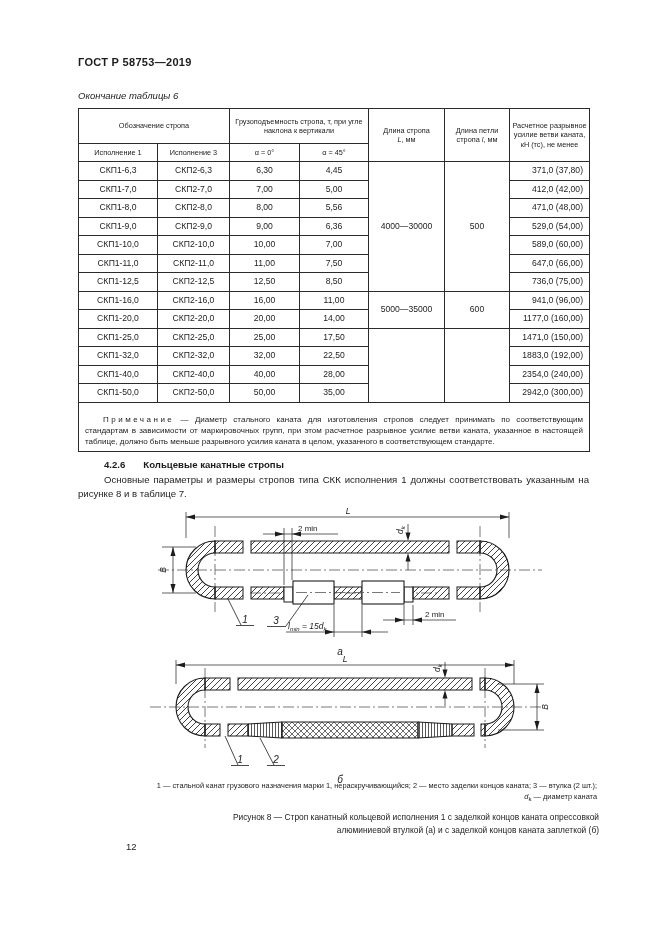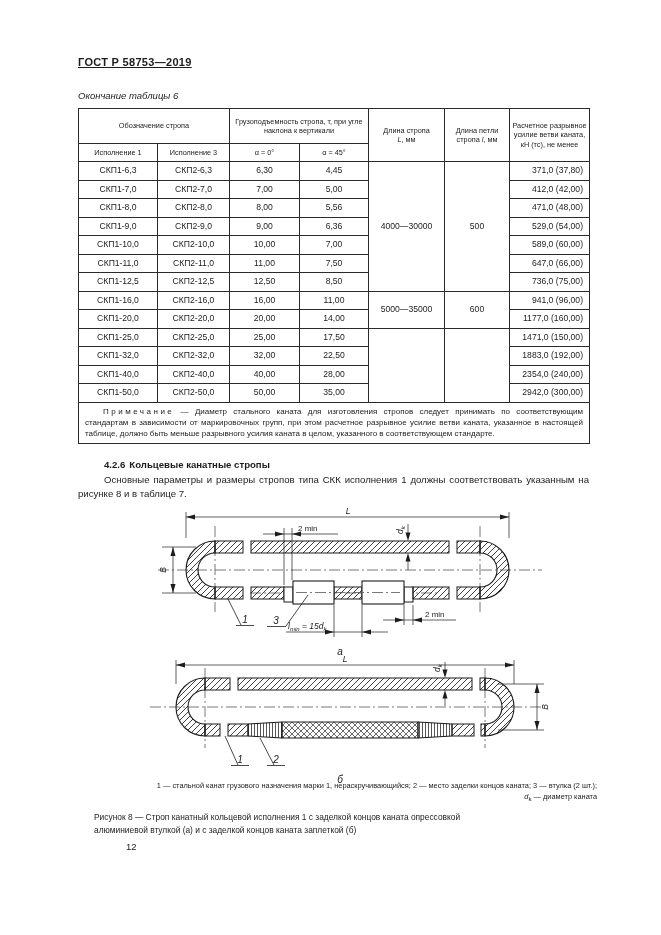--- a/index.html
+++ b/index.html
@@ -1,35 +1,35 @@
 <!DOCTYPE html>
 <html><head>
 <meta charset="utf-8">
 <style>
   html,body{margin:0;padding:0;}
   body{width:661px;height:935px;background:#ffffff;font-family:"Liberation Sans",sans-serif;color:#1c1c1c;}
   .page{position:relative;width:661px;height:935px;background:#fff;overflow:hidden;}
-  .doc-title{position:absolute;left:78px;top:56px;font-size:11px;font-weight:bold;letter-spacing:.3px;text-decoration:underline;}
+  .doc-title{position:absolute;left:78px;top:56px;font-size:11px;font-weight:bold;letter-spacing:.3px;}
   .continuation{position:absolute;left:78px;top:90px;font-size:9.5px;font-style:italic;}
   .gtable{position:absolute;left:78px;top:108px;border-collapse:collapse;table-layout:fixed;width:511px;}
   .gtable th,.gtable td{border:1px solid #2b2b2b;text-align:center;vertical-align:middle;padding:1px 2px;overflow:hidden;}
   .gtable th{font-weight:normal;font-size:7.3px;line-height:1.3;}
   .gtable thead tr.sub th{height:15px;}
   .gtable tbody td{font-size:8.6px;height:15.5px;line-height:1;}
   .gtable td.force{text-align:right;padding-right:6px;}
-  .gtable td.note-cell{font-size:8px;text-align:justify;line-height:1.38;padding:3px 6px 4px 6px;height:auto;}
+  .gtable td.note-cell{font-size:8px;text-align:justify;line-height:1.38;padding:11px 6px 4px 6px;height:auto;}
   .note-ind{display:block;text-indent:18px;}
   .note-label{letter-spacing:2.5px;}
   .sec-head{position:absolute;left:78px;top:459px;width:511px;font-size:9.6px;font-weight:bold;padding-left:26px;box-sizing:border-box;}
-  .sec-num{margin-right:4px;}
+  .sec-num{margin-right:18px;}
   .body-par{position:absolute;left:78px;top:473px;width:511px;font-size:9.6px;line-height:1.42;text-align:justify;text-indent:26px;}
   .fig-a{position:absolute;left:100px;top:504px;}
   .fig-b{position:absolute;left:100px;top:650px;}
   .legend{position:absolute;left:70px;top:780px;width:527px;font-size:7.4px;text-align:right;line-height:1.5;}
-  .caption{position:absolute;left:94px;top:811px;width:511px;font-size:8.4px;text-align:left;line-height:1.6;}
+  .caption{position:absolute;left:88px;top:811px;width:511px;font-size:8.4px;text-align:right;line-height:1.6;}
   .pagenum{position:absolute;left:78px;top:841px;font-size:9.5px;margin-left:48px;}
   svg text{font-family:"Liberation Sans",sans-serif;fill:#1c1c1c;}
   .dimtxt{font-size:8px;}
   .symtxt{font-size:8.5px;font-style:italic;}
   .callout{font-size:10px;font-style:italic;}
   .figlabel{font-size:10px;font-style:italic;}
 </style>
 </head>
 <body>
 

